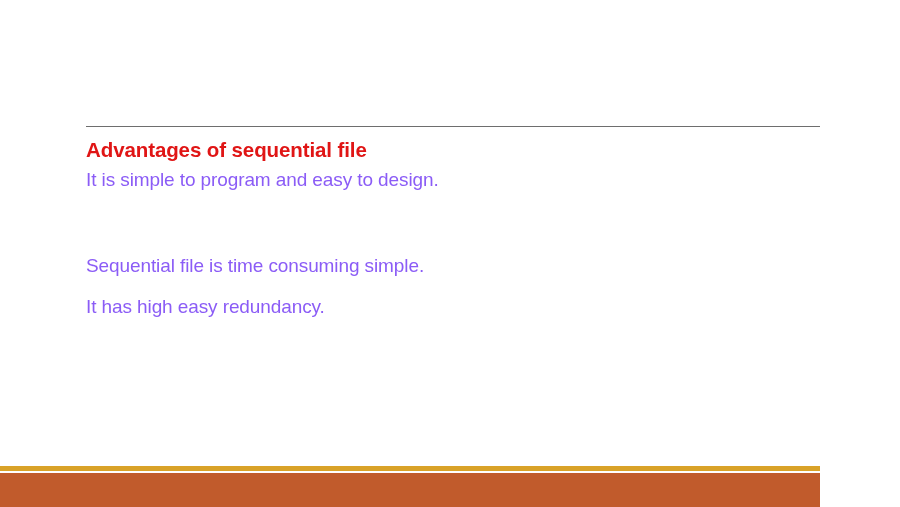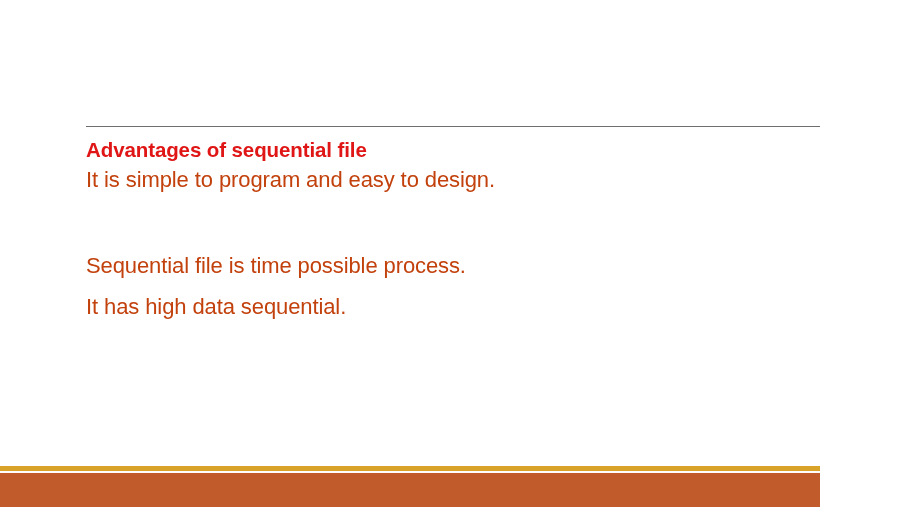--- a/index.html
+++ b/index.html
@@ -48,22 +48,22 @@
   .heading {
     color: #e01515;
     font-weight: bold;
     font-size: 20.5px;
     line-height: 28px;
     letter-spacing: -0.1px;
     white-space: nowrap;
   }
 
   .body-line {
-    color: #c2410c;
-    font-size: 22px;
+    color: #8b5cf6;
+    font-size: 19px;
     line-height: 28px;
     letter-spacing: -0.1px;
     white-space: nowrap;
     font-weight: normal;
   }
 
   .tight {
     margin-top: 2px;
   }
 
@@ -104,23 +104,23 @@
 
   <div id="content">
 
     <div class="heading">Advantages of sequential file</div>
 
     <div class="body-line tight">It is simple to program and easy to design.</div>
 
     <div class="gap-block"></div>
 
 
-    <div class="body-line tight">Sequential file is time possible process.</div>
+    <div class="body-line tight">Sequential file is time consuming simple.</div>
 
-    <div class="body-line spaced">It has high data sequential.</div>
+    <div class="body-line spaced">It has high easy redundancy.</div>
 
 
   </div>
 
   <div id="gold-bar"></div>
   <div id="orange-bar"></div>
 
 </div>
 
 </body></html>

